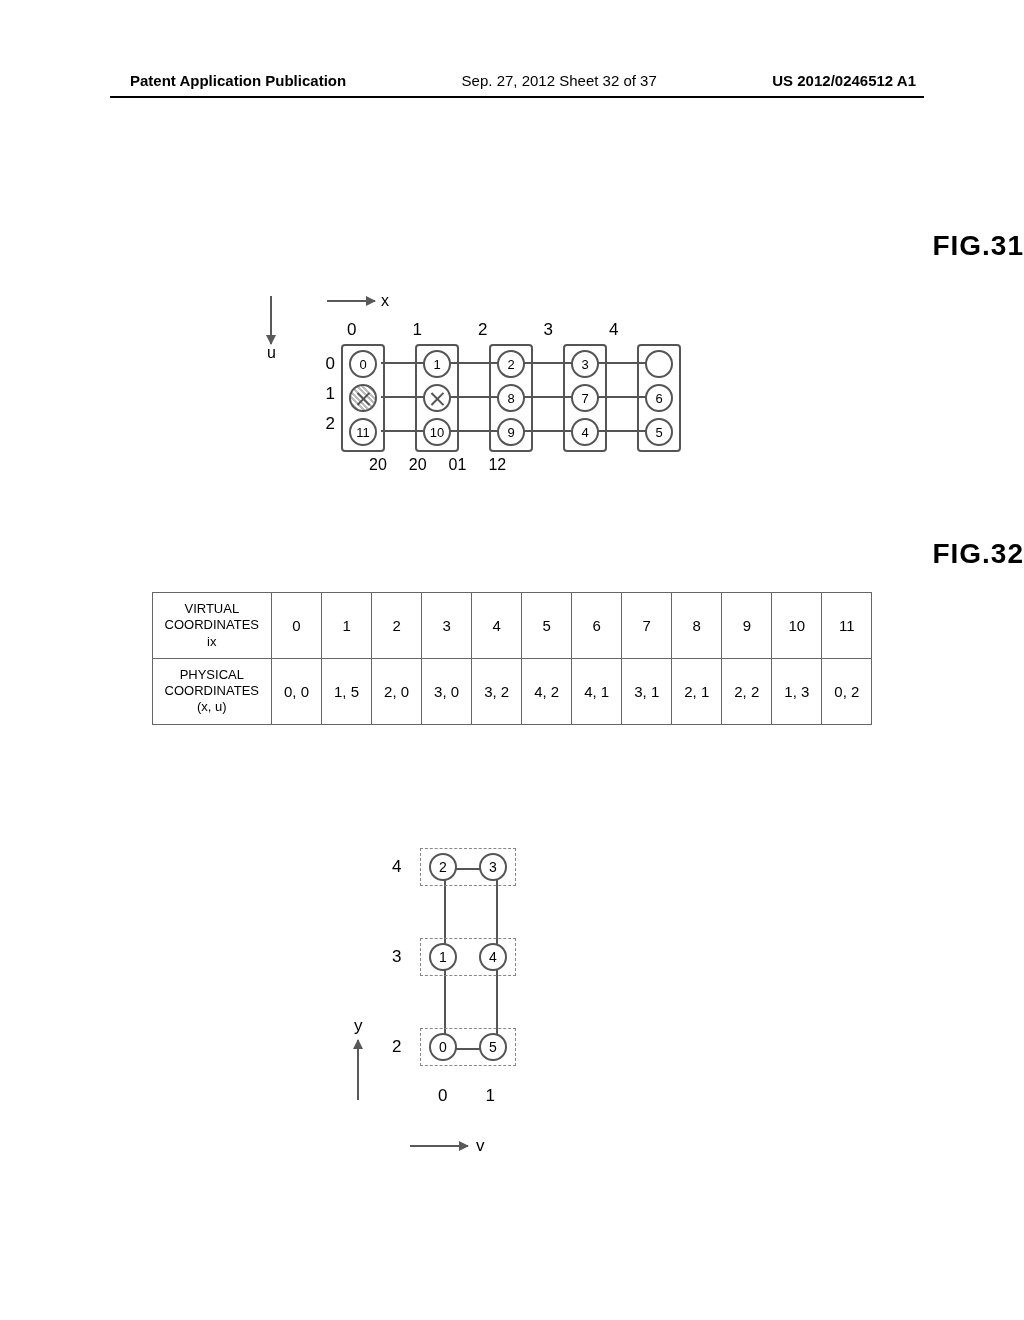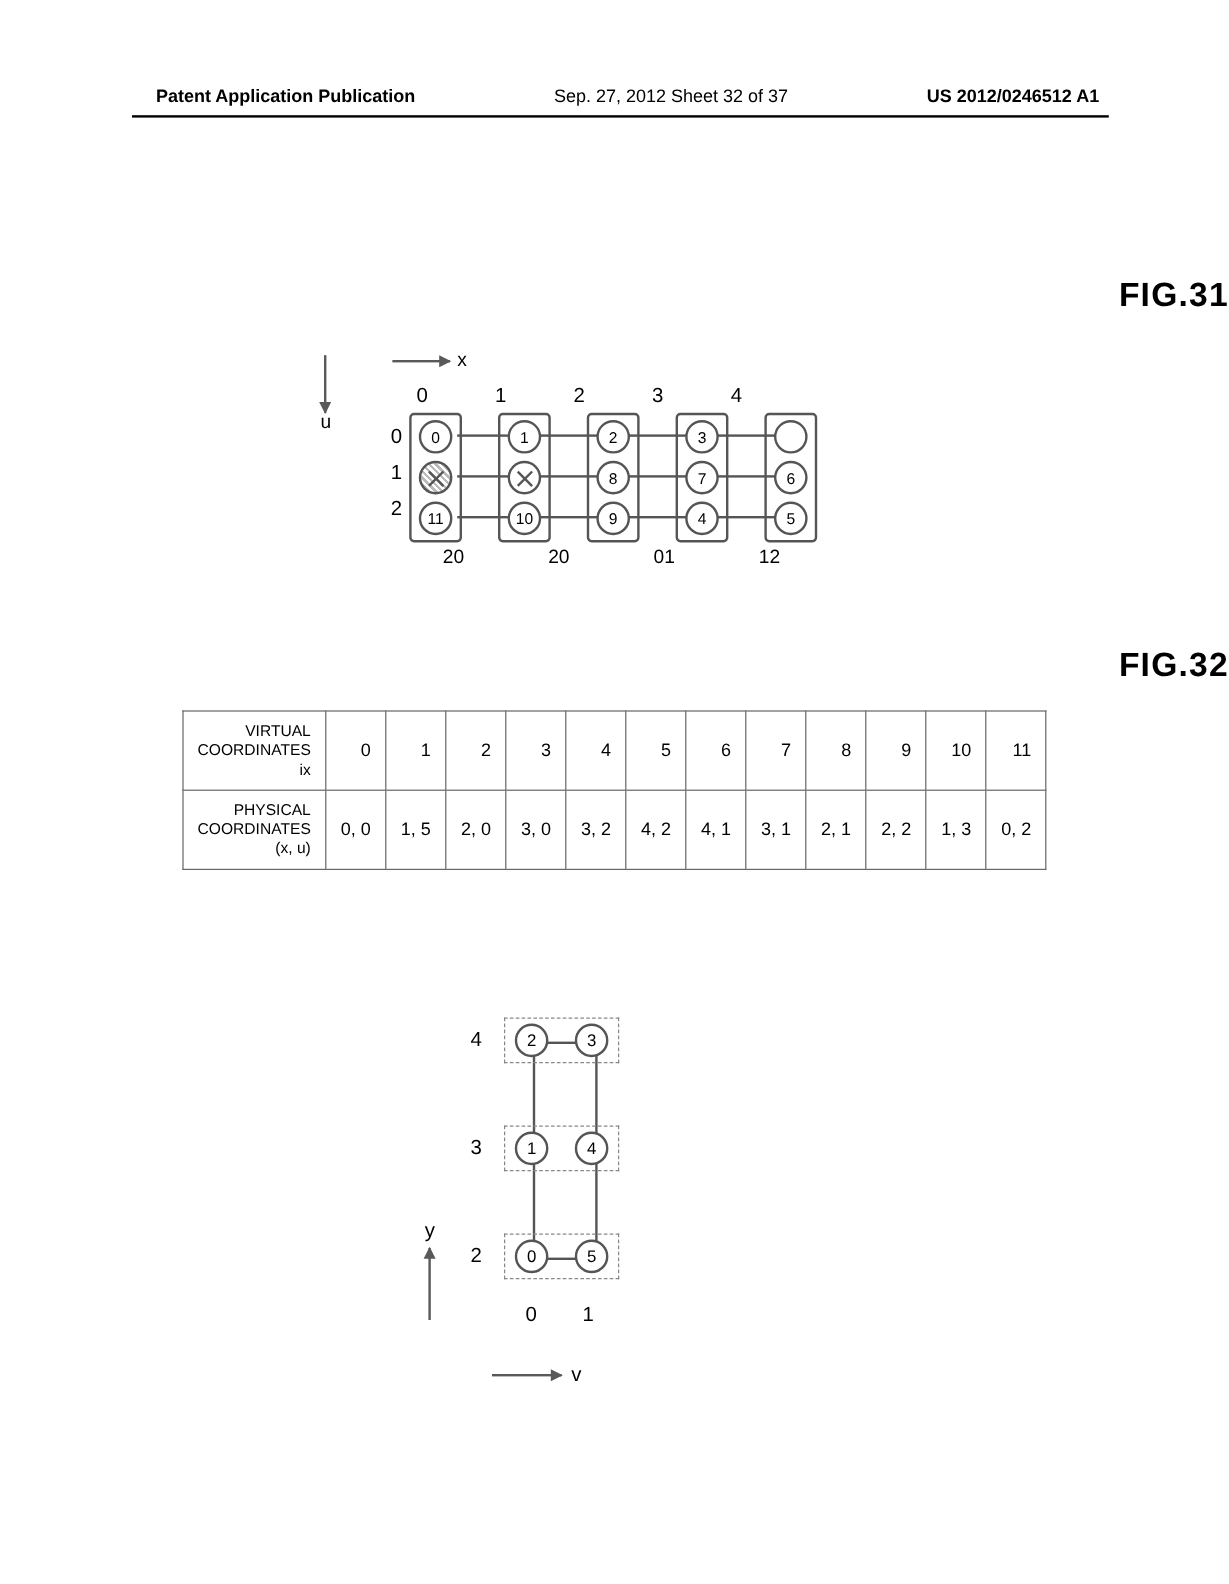--- a/index.html
+++ b/index.html
@@ -97,34 +97,34 @@
   }
   .node31.failed::before { transform: rotate(45deg); }
   .node31.failed::after { transform: rotate(-45deg); }
   .node31.failed.shaded { background: repeating-linear-gradient(45deg,#bbb 0 2px,#fff 2px 4px); }
   .f31-hlines {
     position: absolute; top: 0; left: 0; right: 0; bottom: 0; z-index: 1;
   }
   .hline { position: absolute; height: 2px; background: #555; }
   .bot-labels {
     position: absolute; top: 164px; left: 82px;
-    display: flex; gap: 70px; font-size: 16px;
+    display: flex; gap: 22px; font-size: 16px;
   }
 
   
   .fig32 { position: absolute; top: 538px; left: 0; right: 0; }
   .fig32 .tbl {
     margin: 22px auto 0;
     border-collapse: collapse;
     font-size: 15px;
   }
   .fig32 .tbl td, .fig32 .tbl th {
     border: 1.5px solid #666;
     padding: 8px 12px;
-    text-align: right;
+    text-align: center;
     font-weight: normal;
   }
   .fig32 .tbl .hdr {
     font-size: 13px;
     line-height: 1.25;
   }
 
   
   .fig33 { position: absolute; top: 820px; left: 0; right: 0; }
   .fig33 .body {

